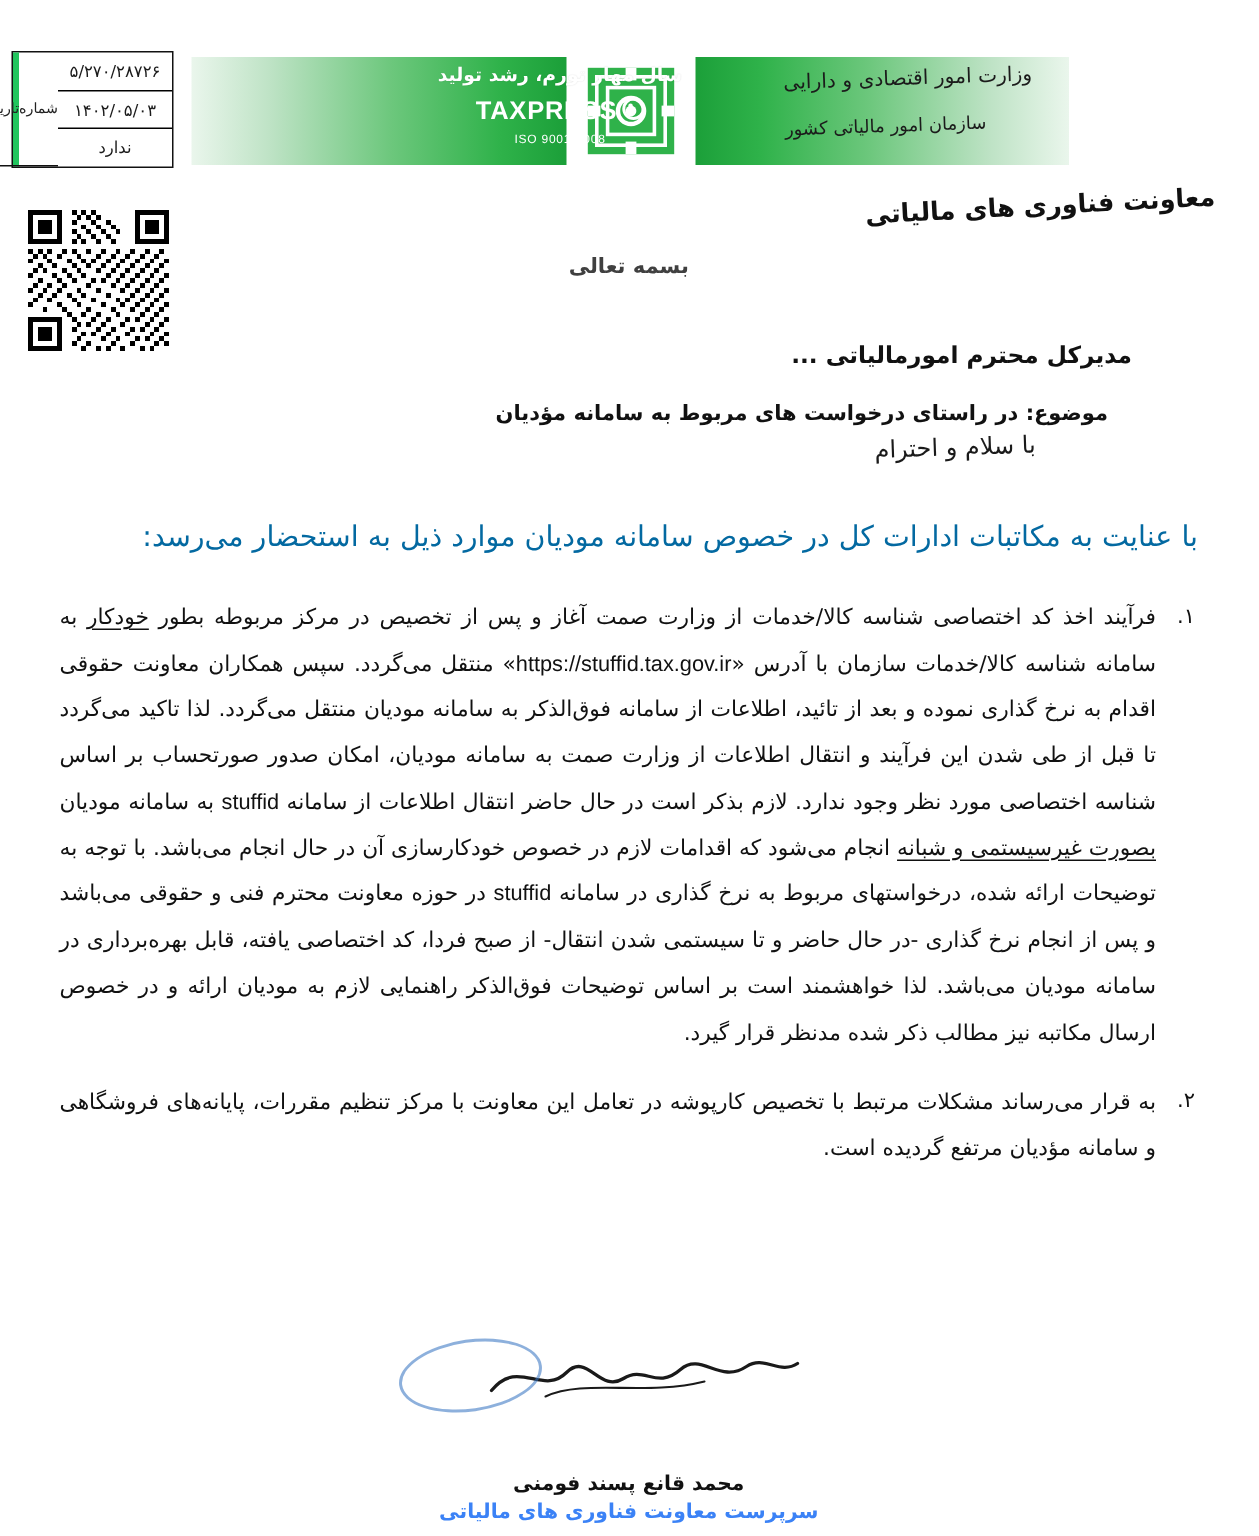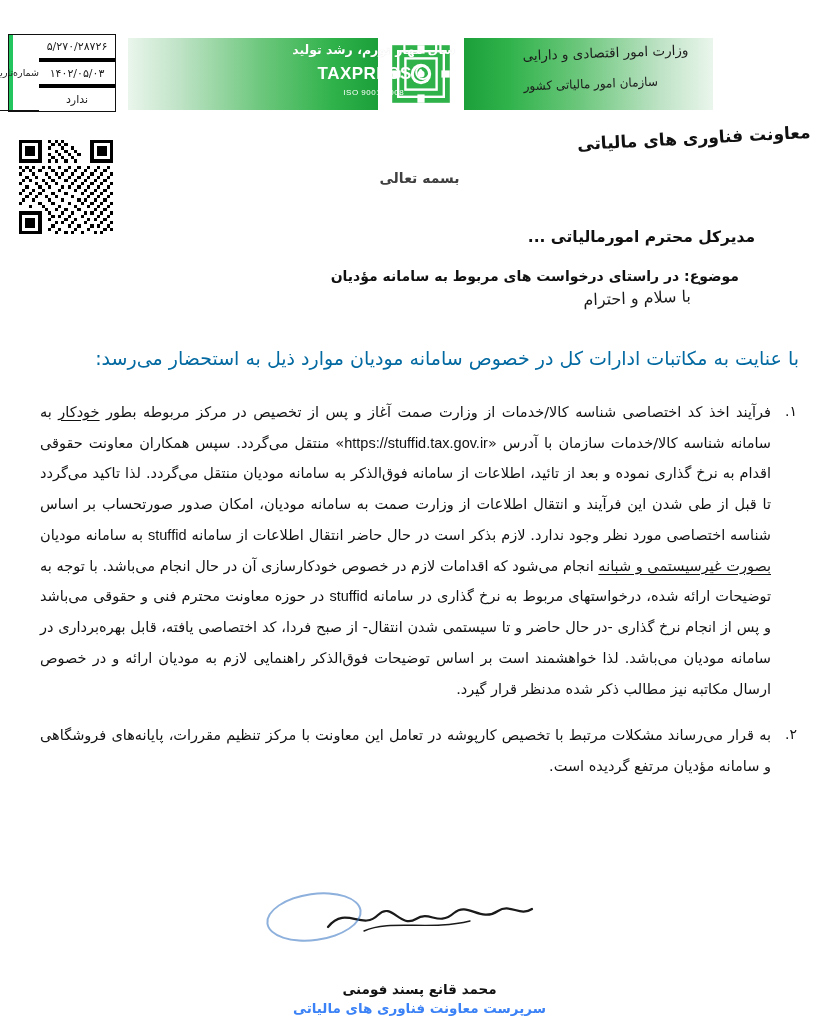--- a/index.html
+++ b/index.html
@@ -60,21 +60,21 @@
     flex: 1;
     display: flex;
     flex-direction: column;
     box-sizing: border-box;
   }
   .reg-values > div {
     flex: 1;
     display: flex;
     align-items: center;
     justify-content: center;
-    border-bottom: 4px solid #000000;
+    border-bottom: 1px solid #000000;
     font-size: 11px;
     color: #1a1a1a;
     white-space: nowrap;
   }
   .reg-values > div:last-child { border-bottom: none; }
 
   
   .banner {
     position: absolute;
     top: 20px;

